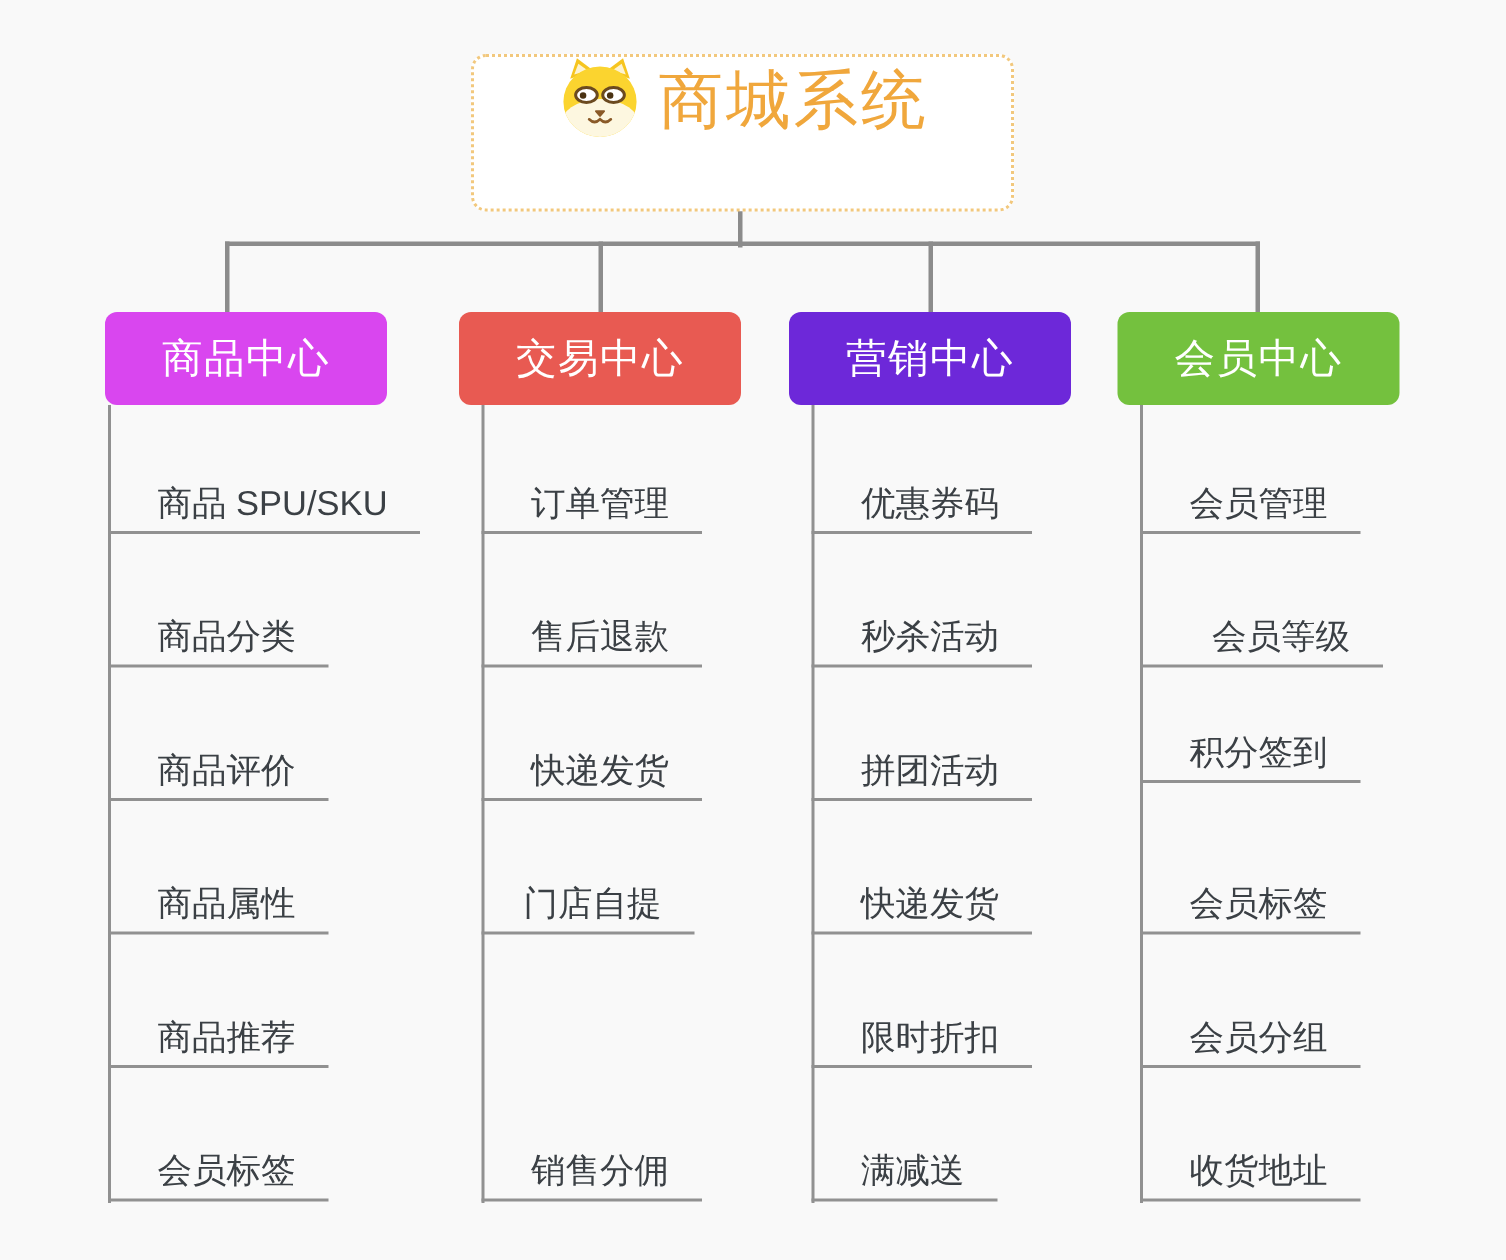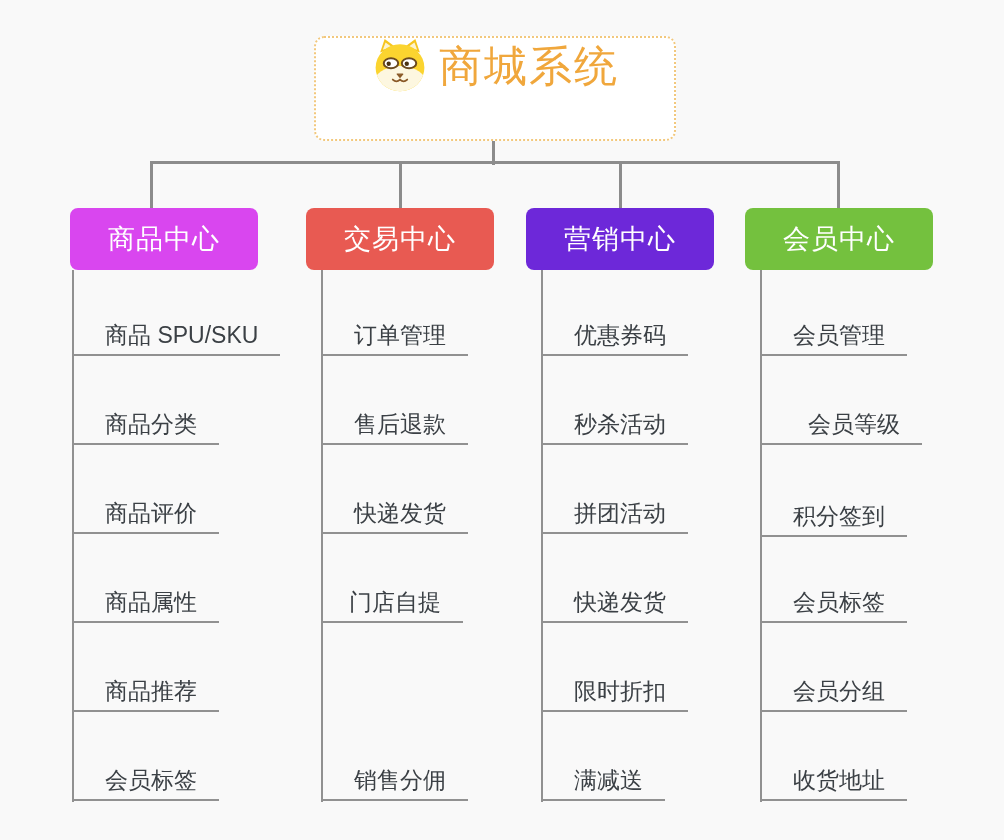--- a/index.html
+++ b/index.html
@@ -98,18 +98,18 @@
 
   <div class="leaf" style="left:541px;top:320px;">优惠券码</div>
   <div class="leaf" style="left:541px;top:409px;">秒杀活动</div>
   <div class="leaf" style="left:541px;top:498px;">拼团活动</div>
   <div class="leaf" style="left:541px;top:587px;">快递发货</div>
   <div class="leaf" style="left:541px;top:676px;">限时折扣</div>
   <div class="leaf" style="left:541px;top:765px;">满减送</div>
 
   <div class="leaf" style="left:760px;top:320px;">会员管理</div>
   <div class="leaf" style="left:760px;top:409px;padding-left:48px;">会员等级</div>
-  <div class="leaf" style="left:760px;top:501px;">积分签到</div>
+  <div class="leaf" style="left:760px;top:486px;">积分签到</div>
   <div class="leaf" style="left:760px;top:587px;">会员标签</div>
   <div class="leaf" style="left:760px;top:676px;">会员分组</div>
   <div class="leaf" style="left:760px;top:765px;">收货地址</div>
 
 </div>
 
 </body></html>

